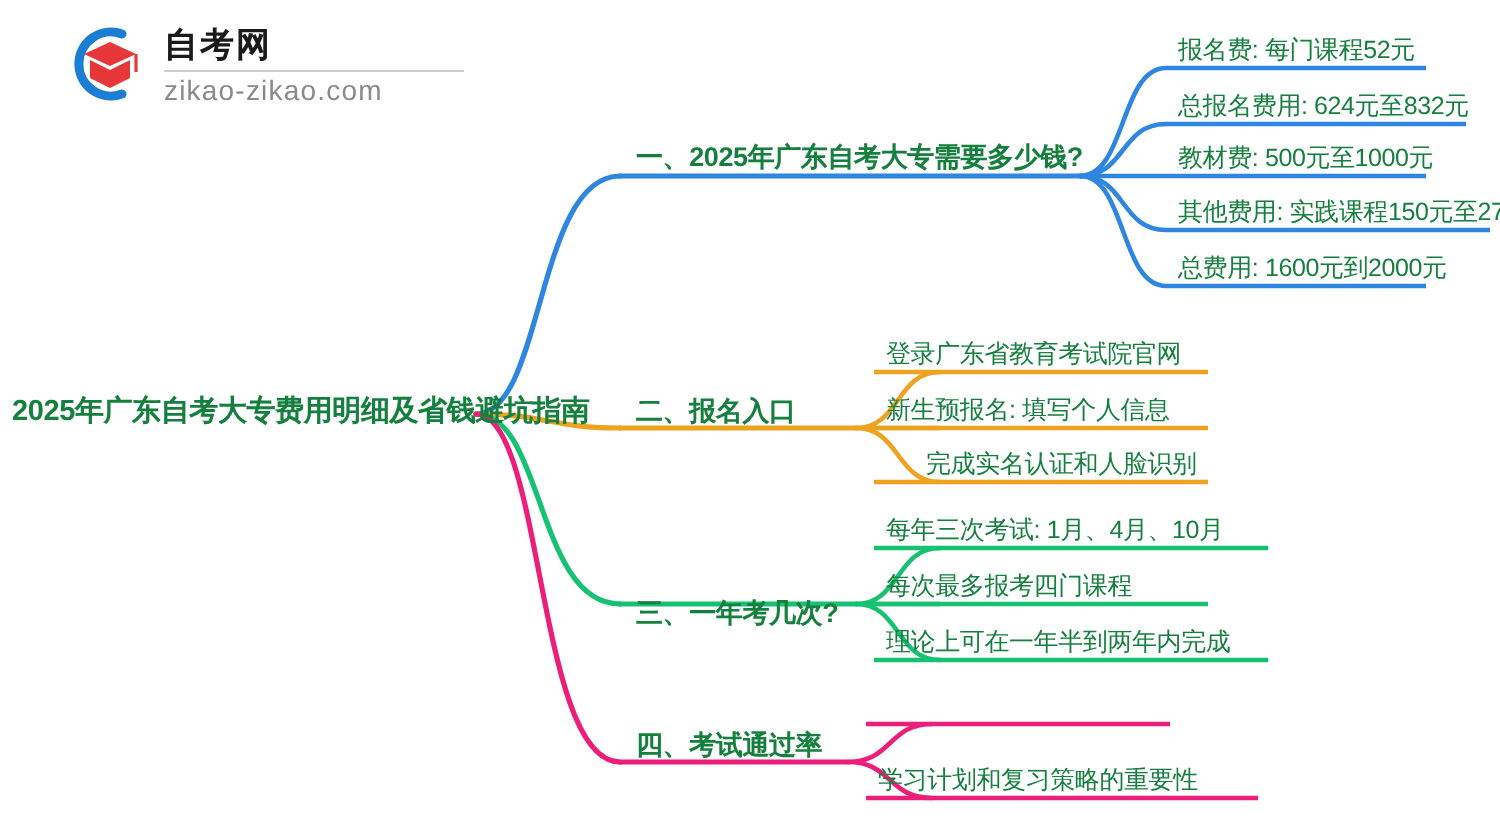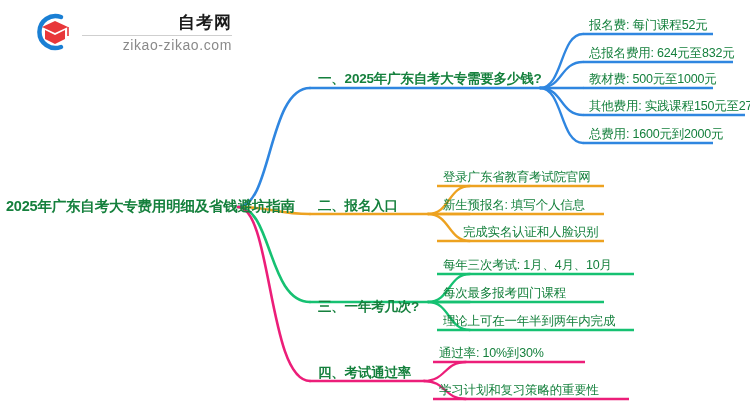--- a/index.html
+++ b/index.html
@@ -12,21 +12,20 @@
     height: 410px;
     position: relative;
     overflow: hidden;
     font-family: "Liberation Sans", "DejaVu Sans", sans-serif;
   }
   #canvas {
     position: absolute;
     inset: 0;
     width: 750px;
     height: 410px;
-    text-align: right;
   }
   #svg-lines {
     position: absolute;
     left: 0;
     top: 0;
     width: 750px;
     height: 410px;
     pointer-events: none;
   }
 
@@ -176,16 +175,15 @@
   <div class="node leaf-node" style="left:443px; top:171px;">登录广东省教育考试院官网</div>
   <div class="node leaf-node" style="left:443px; top:199px;">新生预报名: 填写个人信息</div>
   <div class="node leaf-node" style="left:443px; top:226px;margin-left:20px;">完成实名认证和人脸识别</div>
 
   <div class="node branch-node" style="left:318px; top:300px;">三、一年考几次?</div>
   <div class="node leaf-node" style="left:443px; top:259px;">每年三次考试: 1月、4月、10月</div>
   <div class="node leaf-node" style="left:443px; top:287px;">每次最多报考四门课程</div>
   <div class="node leaf-node" style="left:443px; top:315px;">理论上可在一年半到两年内完成</div>
 
   <div class="node branch-node" style="left:318px; top:366px;">四、考试通过率</div>
-  <div class="node leaf-node" style="left:439px; top:347px;">通过率: 10%到30%</div>
   <div class="node leaf-node" style="left:439px; top:384px;">学习计划和复习策略的重要性</div>
 
 </div>
 
 </body></html>

